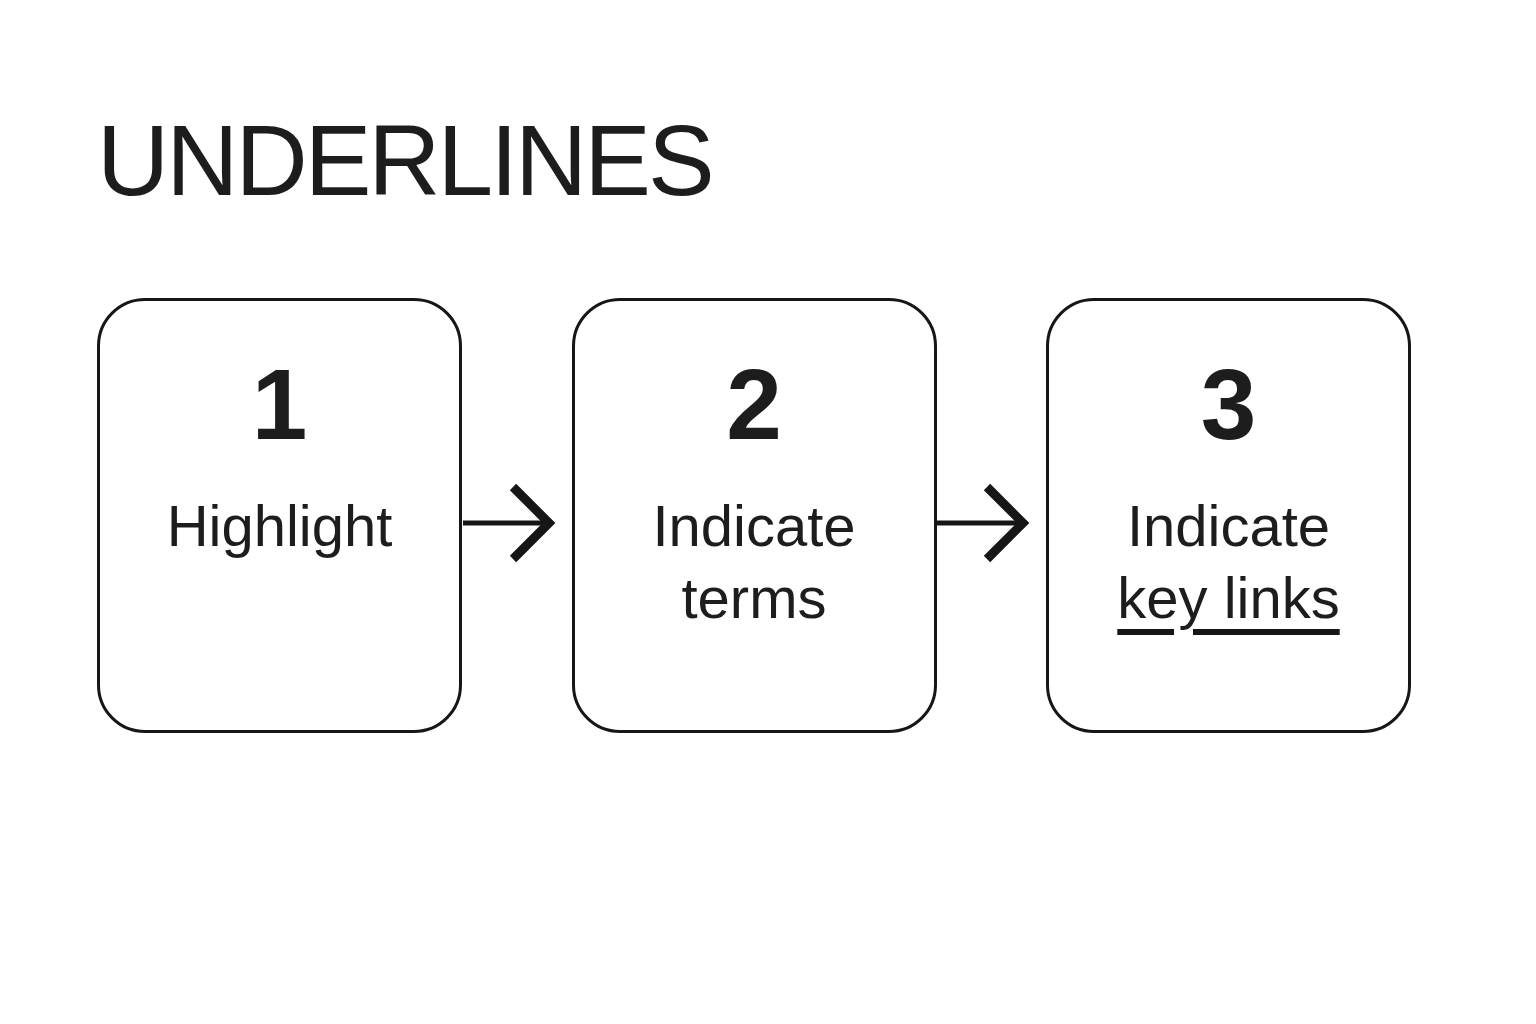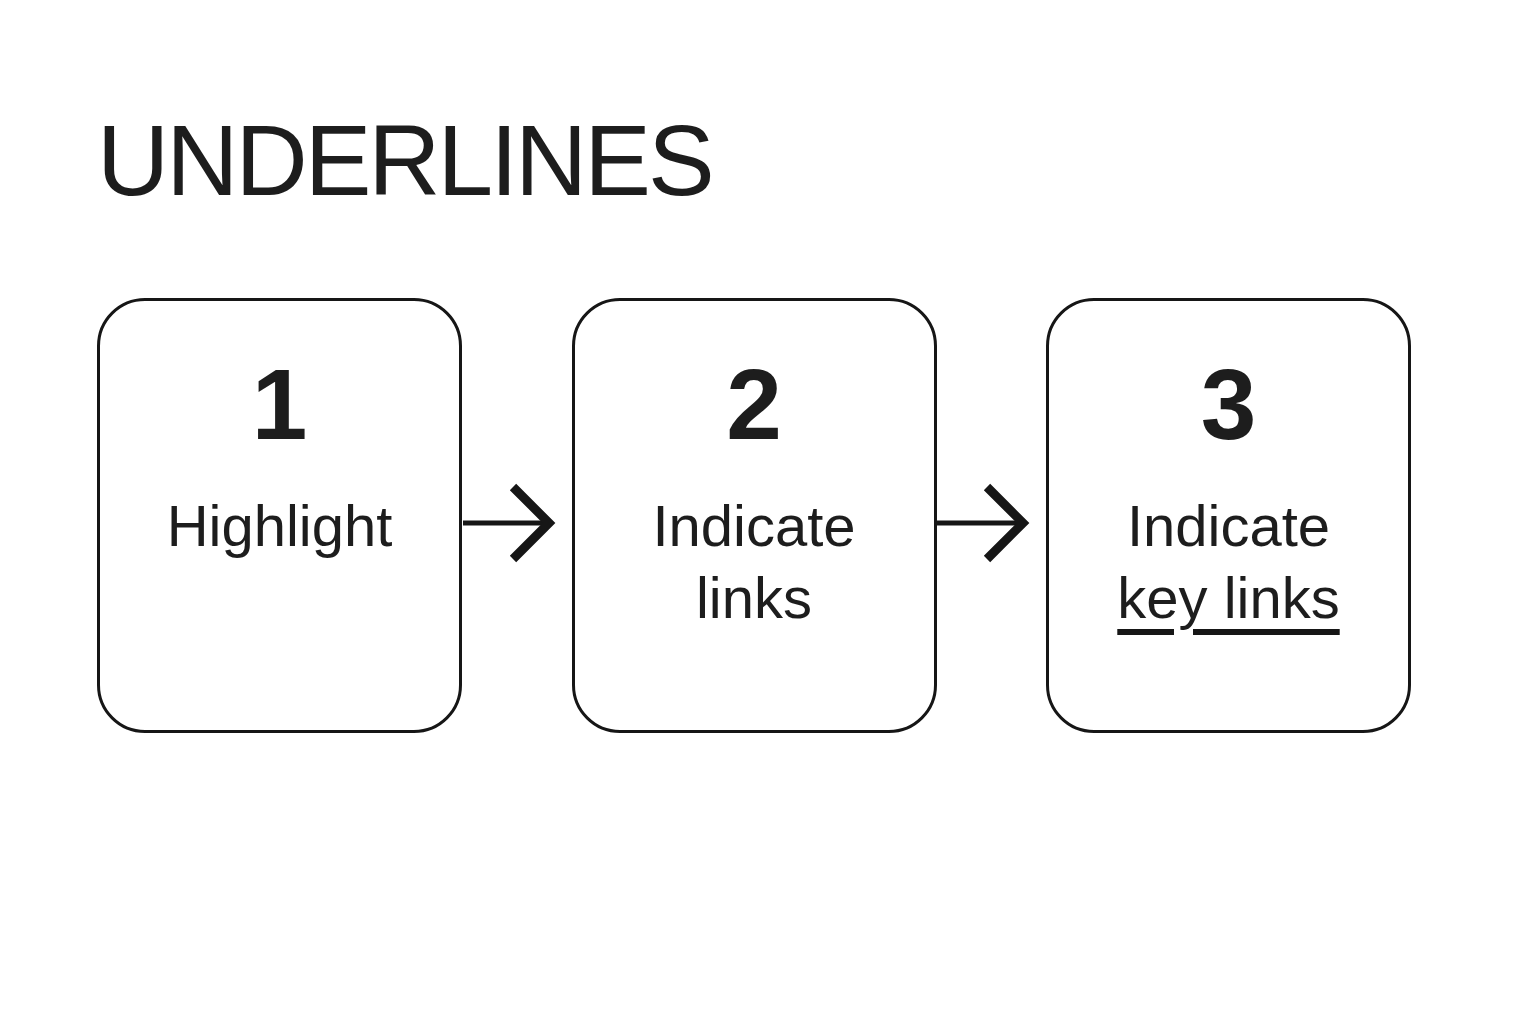--- a/index.html
+++ b/index.html
@@ -116,21 +116,21 @@
         <svg width="108" height="80" viewBox="0 0 108 80" aria-hidden="true">
           <line x1="0" y1="40" x2="84" y2="40" stroke="#161616" stroke-width="5"></line>
           <polyline points="50,4 86,40 50,76" fill="none" stroke="#161616" stroke-width="9"></polyline>
         </svg>
       </div>
 
       <div class="card">
         <div class="step-number">2</div>
         <div class="step-label">
           <div class="label-line">Indicate</div>
-          <div class="label-line">links</div>
+          <div class="label-line">terms</div>
         </div>
       </div>
 
       <div class="arrow-wrap">
         <svg width="108" height="80" viewBox="0 0 108 80" aria-hidden="true">
           <line x1="0" y1="40" x2="84" y2="40" stroke="#161616" stroke-width="5"></line>
           <polyline points="50,4 86,40 50,76" fill="none" stroke="#161616" stroke-width="9"></polyline>
         </svg>
       </div>
 

